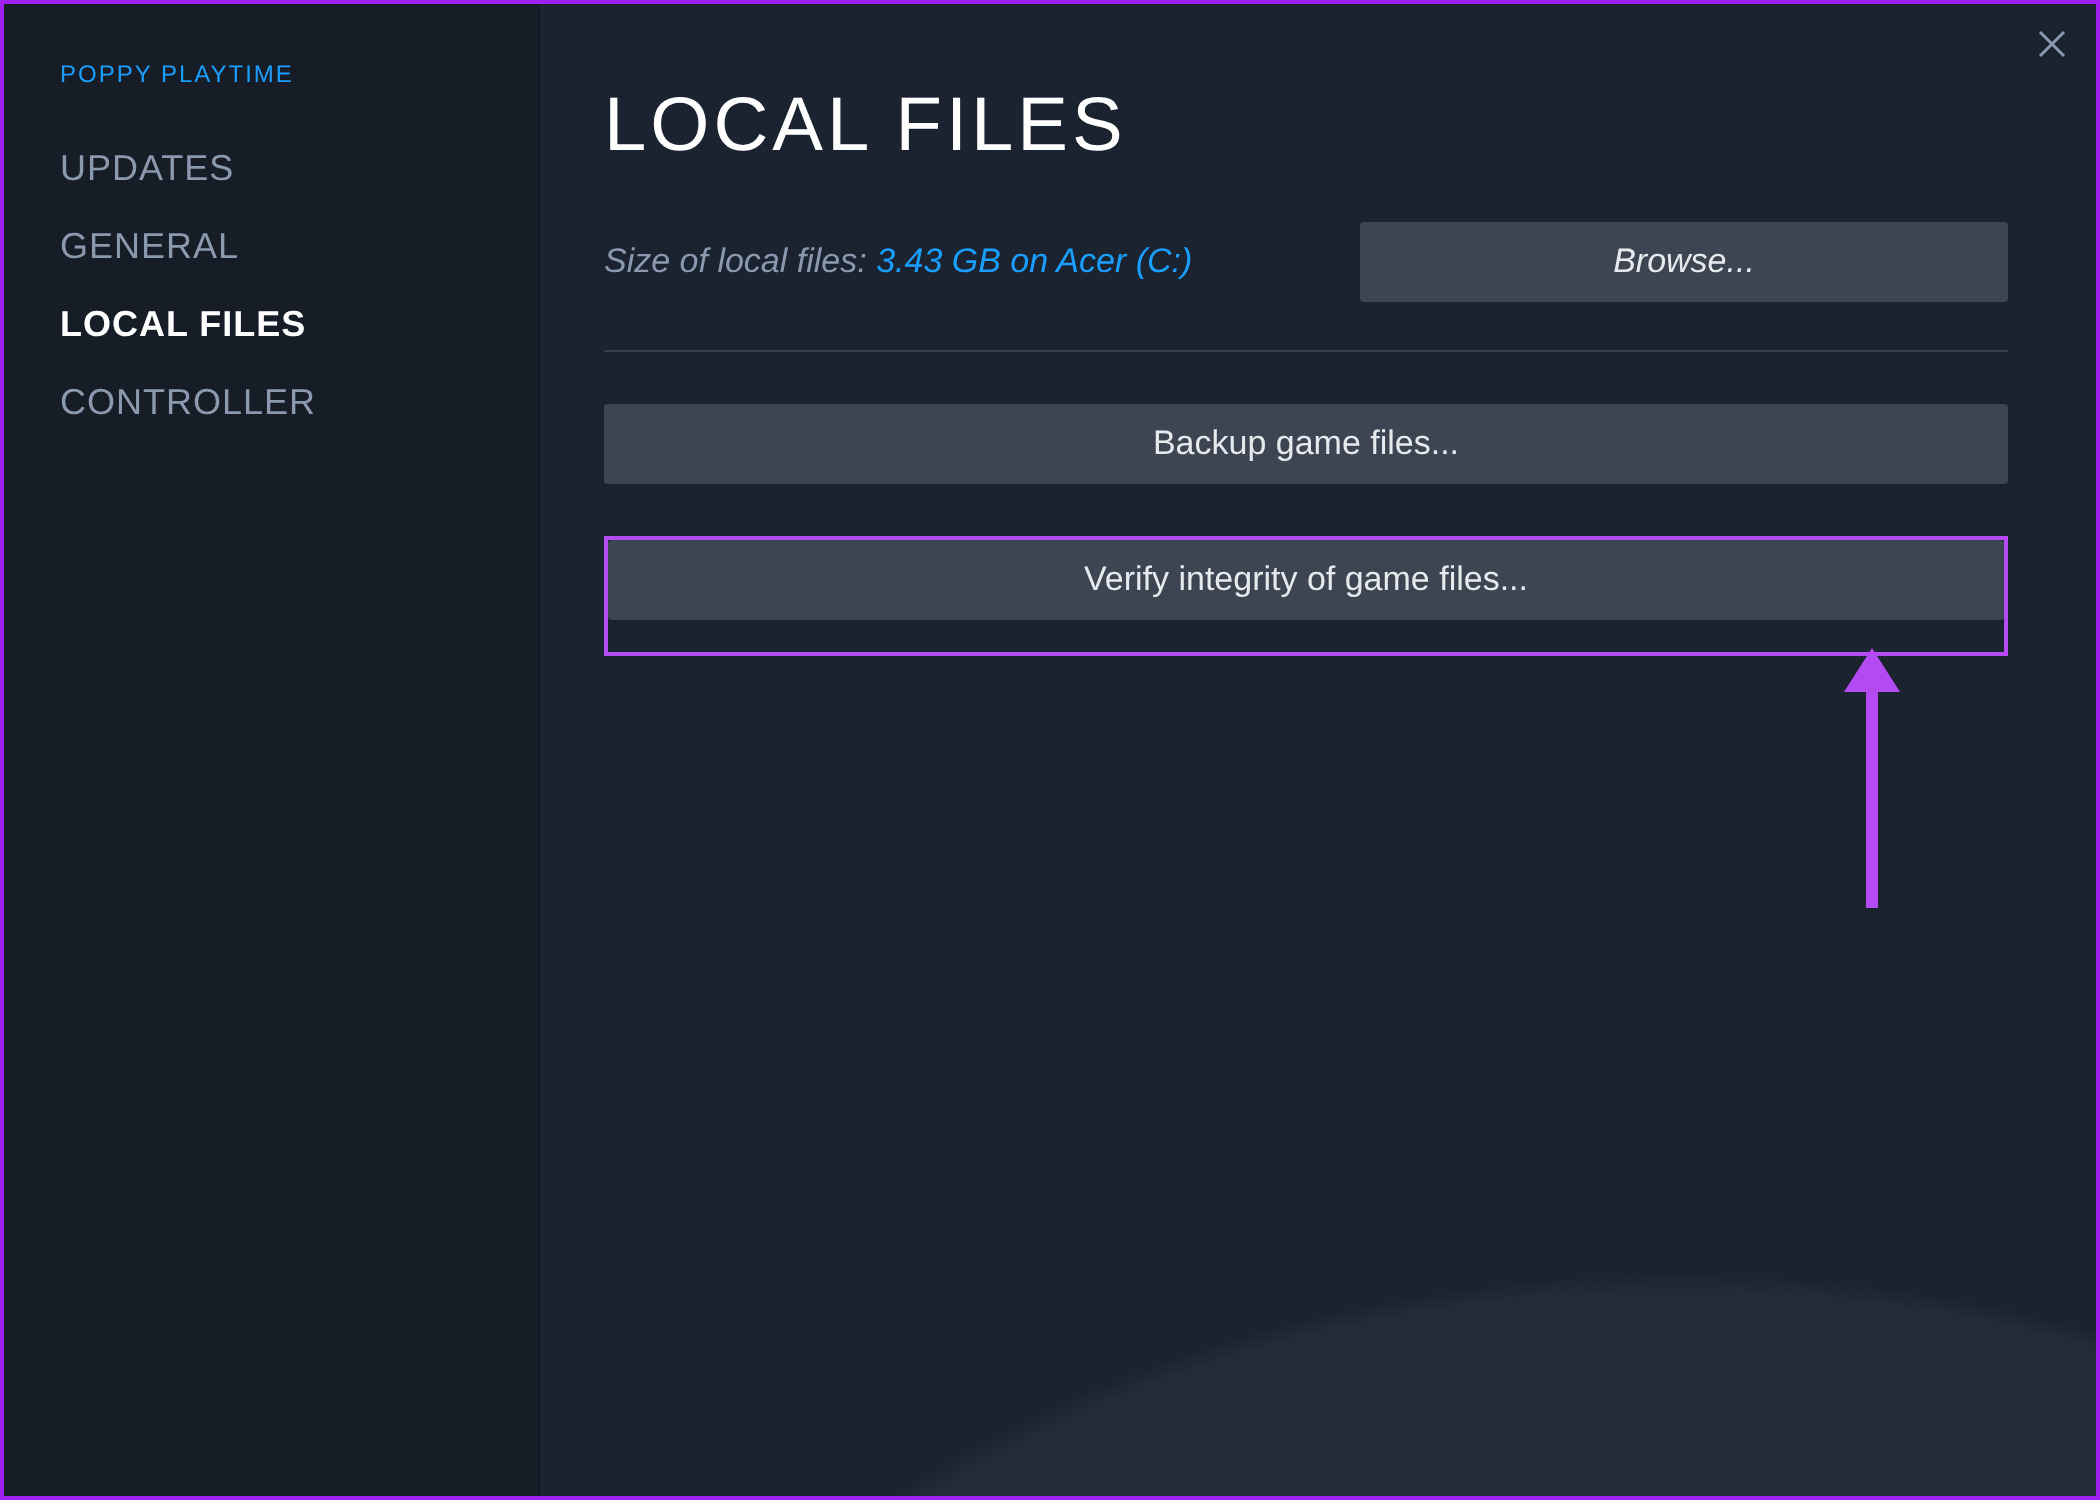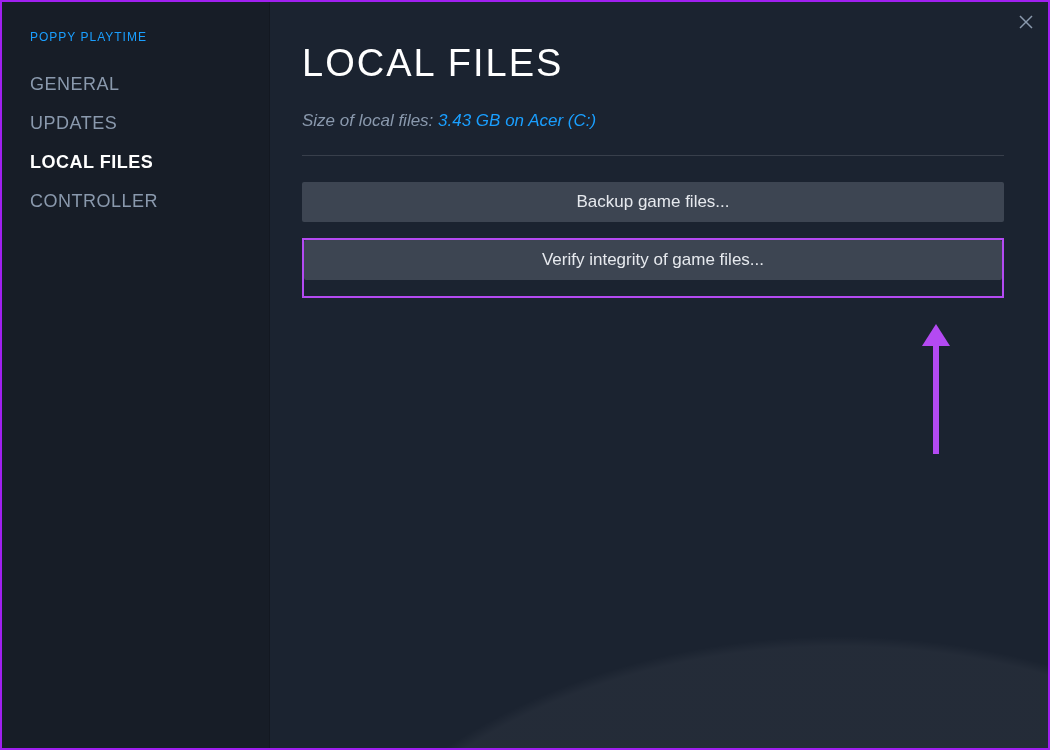--- a/index.html
+++ b/index.html
@@ -104,21 +104,21 @@
   .browse-btn {
     width: 324px;
   }
   .divider {
     height: 1px;
     background: #383f4b;
     margin-bottom: 26px;
   }
   .full-btn {
     width: 100%;
-    margin-bottom: 16px;
+    margin-bottom: 26px;
   }
   .highlight-wrap {
     border: 2px solid #b44af2;
     padding: 0;
     margin-bottom: 26px;
   }
   .highlight-wrap .btn { margin-bottom: 16px; width: 100%; }
 
   .arrow {
     position: absolute;
@@ -134,33 +134,34 @@
 
   <div class="close-btn">
     <svg width="14" height="14" viewBox="0 0 14 14">
       <line x1="1" y1="1" x2="13" y2="13" stroke="#8a99ad" stroke-width="1.5"></line>
       <line x1="13" y1="1" x2="1" y2="13" stroke="#8a99ad" stroke-width="1.5"></line>
     </svg>
   </div>
 
   <div class="sidebar">
     <div class="game-title">POPPY PLAYTIME</div>
+    <div class="nav-item">UPDATES</div>
     <div class="nav-item">GENERAL</div>
-    <div class="nav-item">UPDATES</div>
     <div class="nav-item active">LOCAL FILES</div>
     <div class="nav-item">CONTROLLER</div>
   </div>
 
   <div class="content">
     <h1 class="page-heading">LOCAL FILES</h1>
 
     <div class="top-row">
       <div class="size-line">
         <span>Size of local files: </span><span class="size-value">3.43 GB on Acer (C:)</span>
       </div>
+      <div class="btn browse-btn">Browse...</div>
     </div>
 
     <div class="divider"></div>
 
     <div class="btn full-btn">Backup game files...</div>
 
     <div class="highlight-wrap">
       <div class="btn">Verify integrity of game files...</div>
     </div>
 

